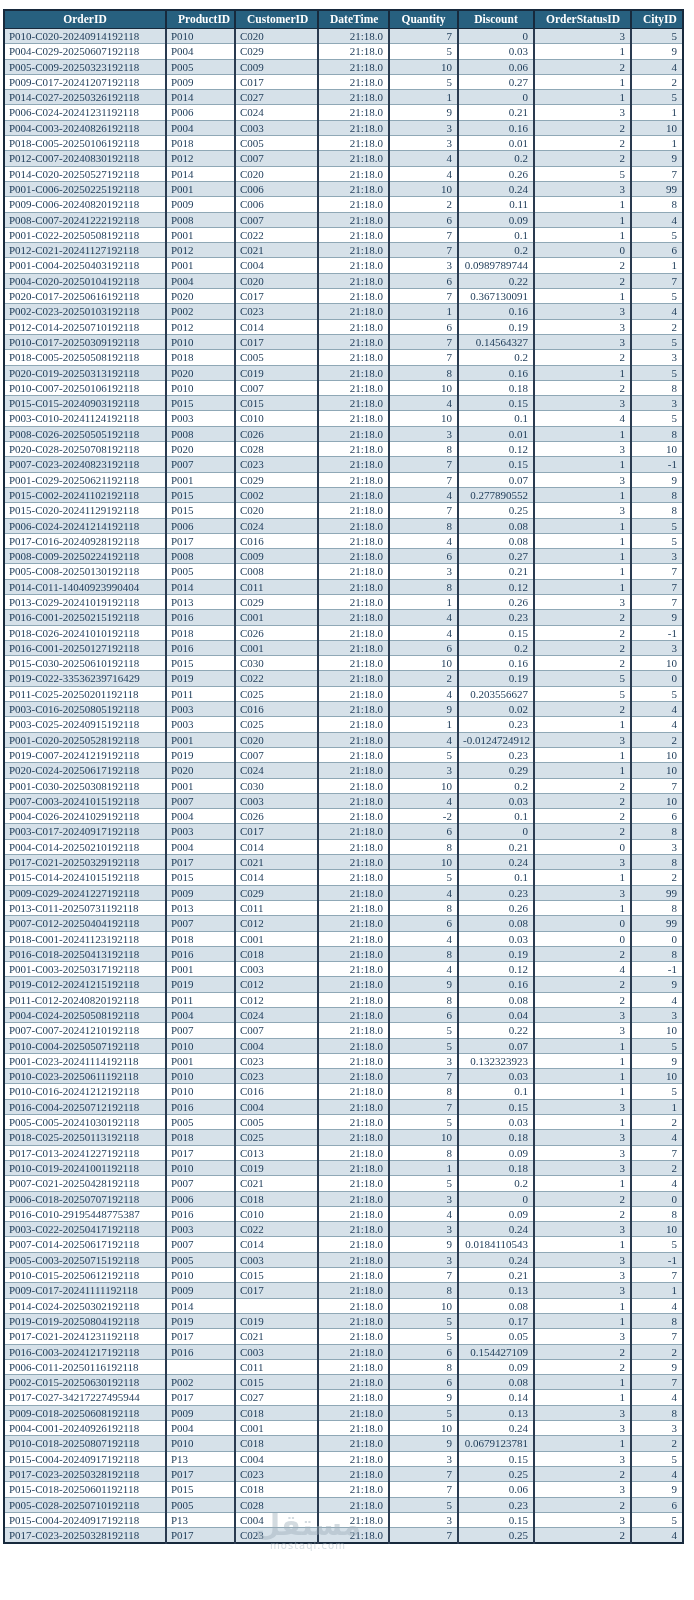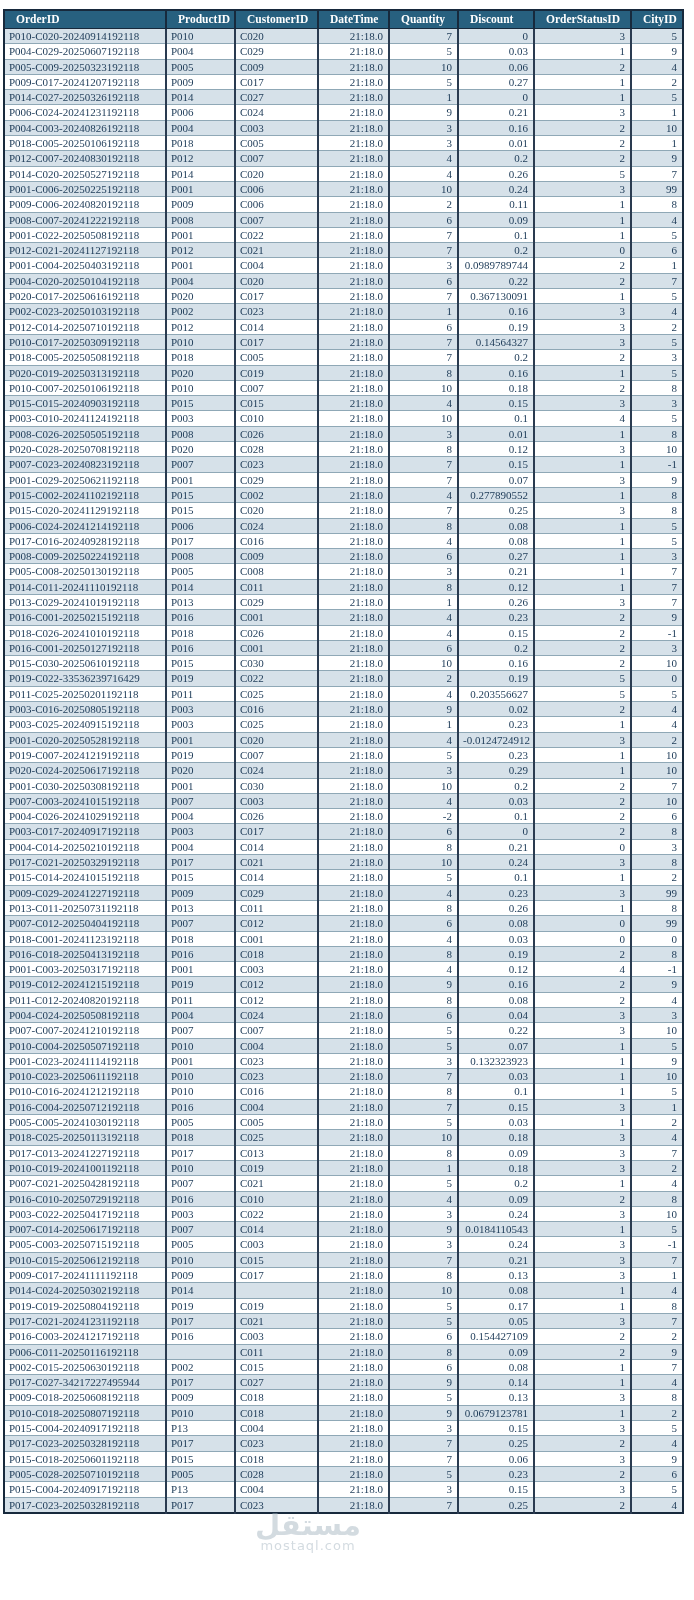--- a/index.html
+++ b/index.html
@@ -21,21 +21,21 @@
     border-collapse: collapse;
     table-layout: fixed;
     width: 679px;
     border: 2px solid #17293c;
   }
   thead th {
     background: #27607f;
     color: #ffffff;
     font-weight: bold;
     font-size: 11.5px;
-    text-align: left;
+    text-align: center;
     padding: 1px 11px;
     height: 15px;
     line-height: 15px;
     border-right: 2px solid #17293c;
     border-bottom: 1px solid #17293c;
     white-space: nowrap;
     overflow: hidden;
   }
   tbody td {
     font-size: 11px;
@@ -73,21 +73,21 @@
     color: #9fb0bc;
     pointer-events: none;
     font-family: "DejaVu Sans", sans-serif;
   }
   .watermark .wm-logo {
     font-size: 29px;
     font-weight: bold;
     line-height: 26px;
   }
   .watermark .wm-site {
-    font-size: 13px;
+    font-size: 10px;
     line-height: 15px;
     letter-spacing: 1px;
   }
 </style>
 </head>
 <body>
 
 <div class="table-wrap">
   <table>
     <colgroup>
@@ -467,21 +467,21 @@
           <td>P005-C008-20250130192118</td>
           <td>P005</td>
           <td>C008</td>
           <td>21:18.0</td>
           <td>3</td>
           <td>0.21</td>
           <td>1</td>
           <td>7</td>
         </tr>
         <tr>
-          <td>P014-C011-20241110192118</td>
+          <td>P014-C011-14040923990404</td>
           <td>P014</td>
           <td>C011</td>
           <td>21:18.0</td>
           <td>8</td>
           <td>0.12</td>
           <td>1</td>
           <td>7</td>
         </tr>
         <tr>
           <td>P013-C029-20241019192118</td>
@@ -867,21 +867,31 @@
           <td>P007-C021-20250428192118</td>
           <td>P007</td>
           <td>C021</td>
           <td>21:18.0</td>
           <td>5</td>
           <td>0.2</td>
           <td>1</td>
           <td>4</td>
         </tr>
         <tr>
-          <td>P016-C010-20250729192118</td>
+          <td>P006-C018-20250707192118</td>
+          <td>P006</td>
+          <td>C018</td>
+          <td>21:18.0</td>
+          <td>3</td>
+          <td>0</td>
+          <td>2</td>
+          <td>0</td>
+        </tr>
+        <tr>
+          <td>P016-C010-29195448775387</td>
           <td>P016</td>
           <td>C010</td>
           <td>21:18.0</td>
           <td>4</td>
           <td>0.09</td>
           <td>2</td>
           <td>8</td>
         </tr>
         <tr>
           <td>P003-C022-20250417192118</td>
@@ -1005,20 +1015,30 @@
         </tr>
         <tr>
           <td>P009-C018-20250608192118</td>
           <td>P009</td>
           <td>C018</td>
           <td>21:18.0</td>
           <td>5</td>
           <td>0.13</td>
           <td>3</td>
           <td>8</td>
+        </tr>
+        <tr>
+          <td>P004-C001-20240926192118</td>
+          <td>P004</td>
+          <td>C001</td>
+          <td>21:18.0</td>
+          <td>10</td>
+          <td>0.24</td>
+          <td>3</td>
+          <td>3</td>
         </tr>
         <tr>
           <td>P010-C018-20250807192118</td>
           <td>P010</td>
           <td>C018</td>
           <td>21:18.0</td>
           <td>9</td>
           <td>0.0679123781</td>
           <td>1</td>
           <td>2</td>

